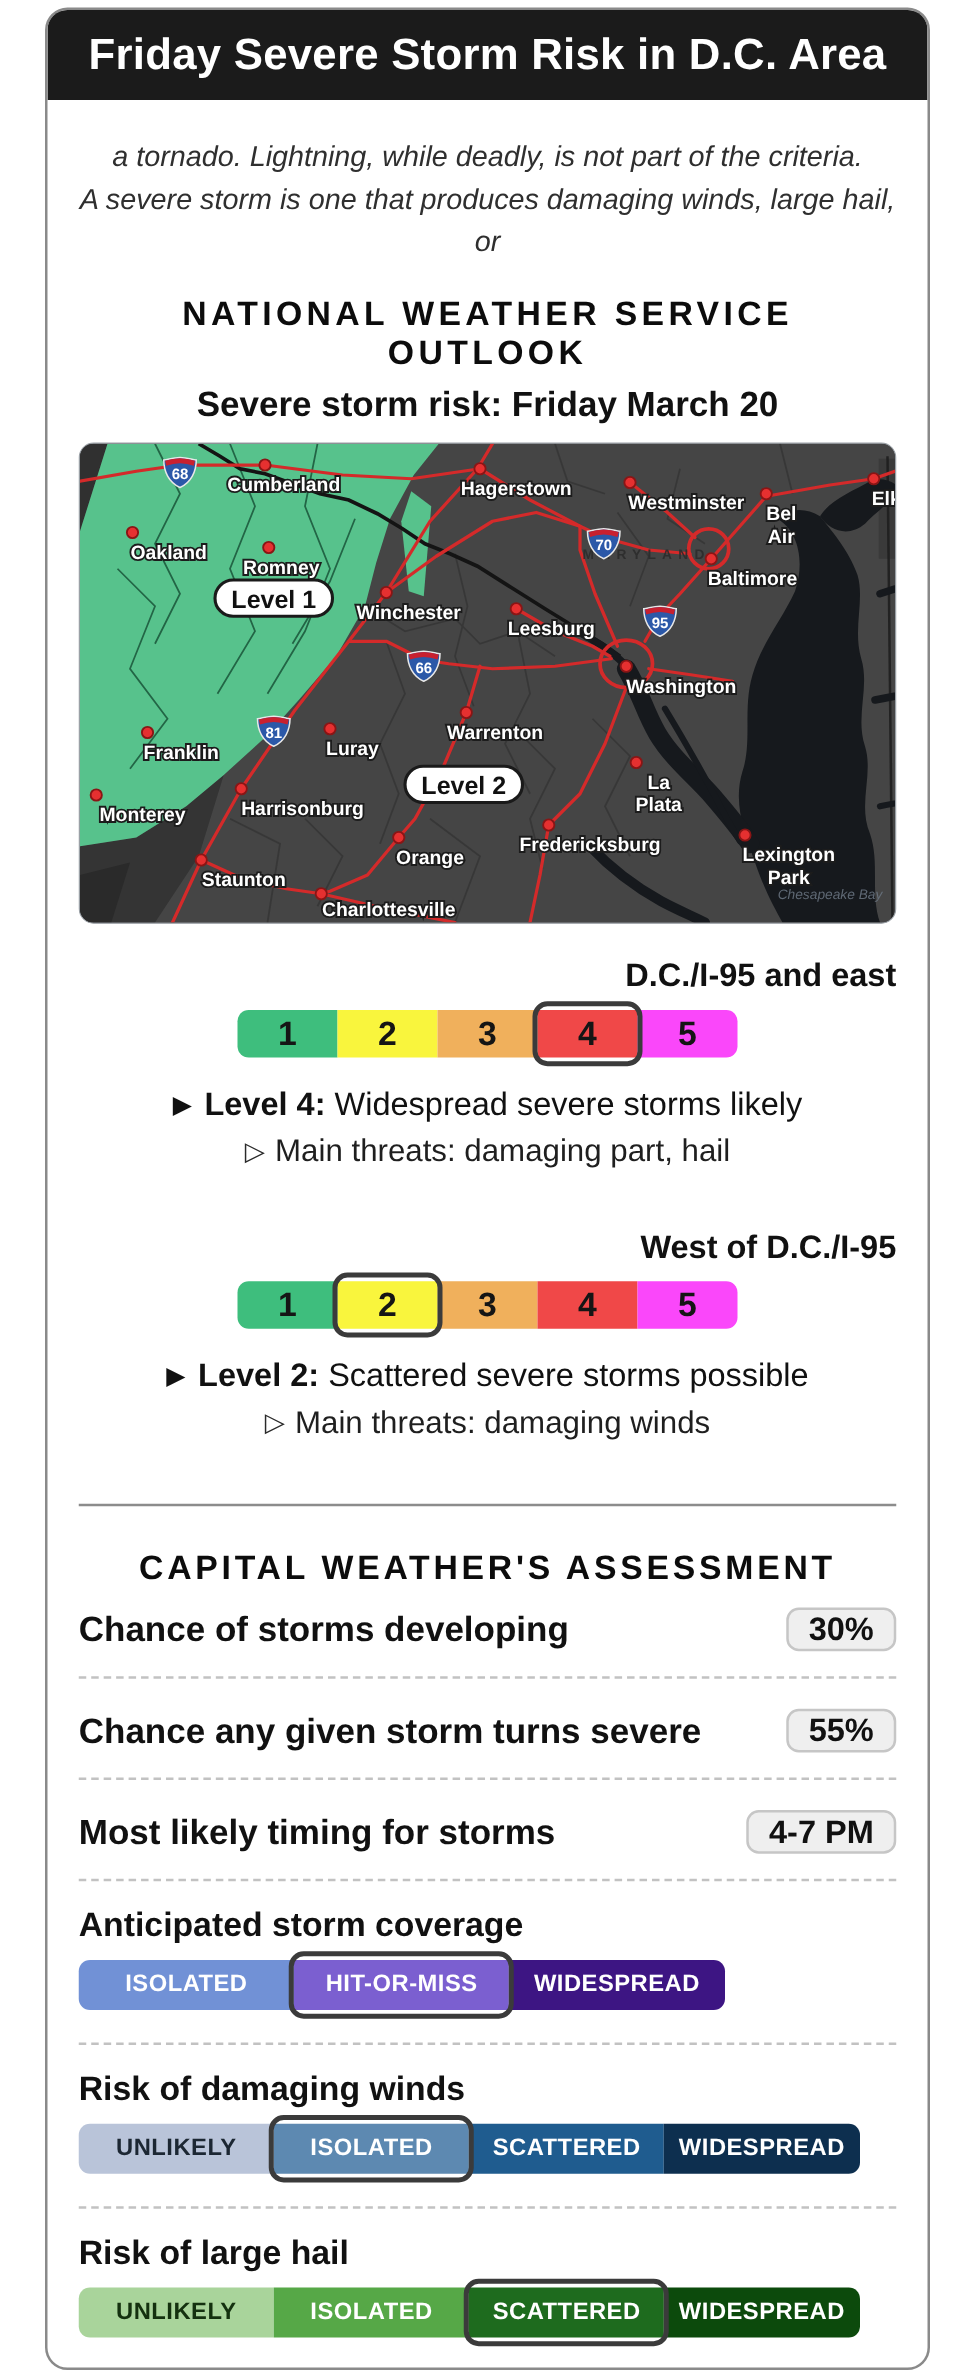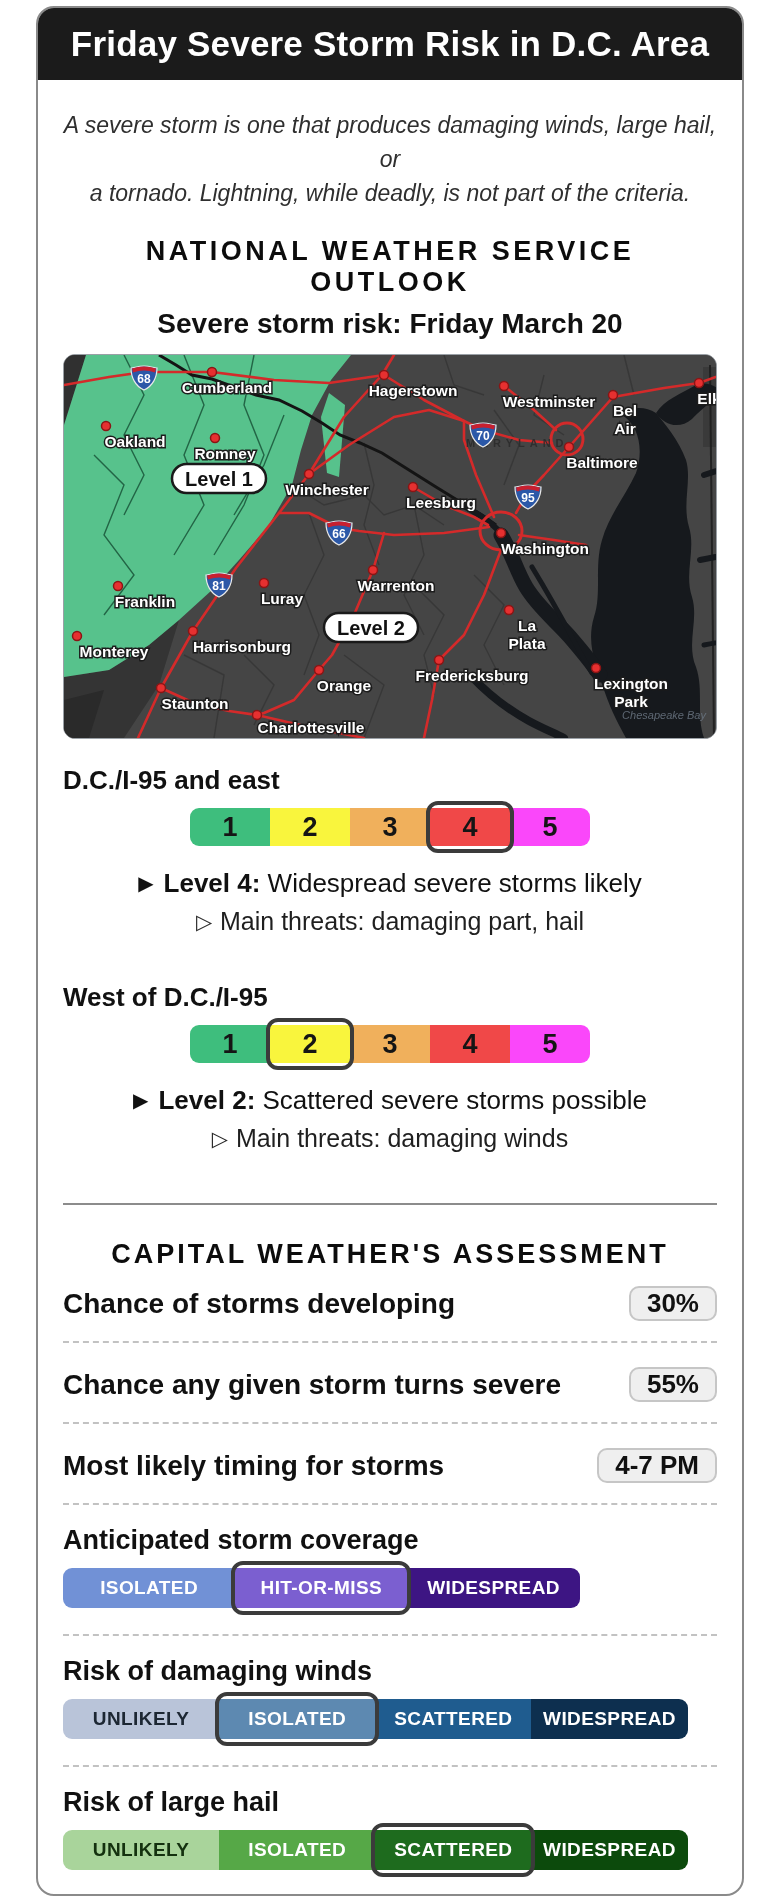--- a/index.html
+++ b/index.html
@@ -6,21 +6,21 @@
   .card{box-sizing:border-box;width:708px;height:1890px;margin:6px auto;border:2px solid #8a8a8a;border-radius:18px;overflow:hidden;background:#fff;}
   .hdr{background:#1b1b1b;height:72px;display:flex;align-items:center;justify-content:center;}
   .hdr .title{color:#fff;font-size:35px;font-weight:bold;letter-spacing:.2px;}
   .inner{padding:0 25px;}
   .intro{margin-top:28px;text-align:center;font-style:italic;color:#2f2f2f;font-size:23px;line-height:34px;}
   .nws-heading{margin-top:26px;text-align:center;font-size:27px;font-weight:bold;letter-spacing:3.5px;color:#0c0c0c;}
   .nws-sub{margin-top:10px;text-align:center;font-size:28px;font-weight:bold;color:#111;}
   .mapwrap{margin-top:14px;border:1px solid #9aa0a6;border-radius:12px;overflow:hidden;background:#454545;line-height:0;}
   .scale-section{margin-top:26px;}
   .scale-section + .scale-section{margin-top:46px;}
-  .region-title{text-align:left;font-size:26px;font-weight:bold;color:#111;}
+  .region-title{text-align:right;font-size:26px;font-weight:bold;color:#111;}
   .scale-bar{width:400px;height:38px;margin:12px auto 0;display:flex;}
   .scale-cell{flex:1;position:relative;display:flex;align-items:center;justify-content:center;font-size:27px;font-weight:bold;color:#151515;}
   .scale-cell:first-child{border-radius:9px 0 0 9px;}
   .scale-cell:last-child{border-radius:0 9px 9px 0;}
   .sel{z-index:2;}
   .sel::after{content:"";position:absolute;left:-4px;right:-4px;top:-7px;bottom:-7px;border:4px solid #3b3b3b;border-radius:12px;pointer-events:none;}
   .level-line{margin-top:22px;text-align:center;font-size:26px;color:#111;}
   .level-line .arrow{font-size:20px;margin-right:10px;position:relative;top:-2px;}
   .level-line b{font-weight:bold;}
   .threat-line{margin-top:8px;text-align:center;font-size:25px;color:#1f1f1f;}
@@ -42,22 +42,22 @@
 </head>
 <body>
 
 <div class="card">
   <div class="hdr">
     <div class="title">Friday Severe Storm Risk in D.C. Area</div>
   </div>
 
   <div class="inner">
     <div class="intro">
+      <div>a tornado. Lightning, while deadly, is not part of the criteria.</div>
       <div>A severe storm is one that produces damaging winds, large hail, or</div>
-      <div>a tornado. Lightning, while deadly, is not part of the criteria.</div>
     </div>
 
     <div class="nws-heading">NATIONAL WEATHER SERVICE OUTLOOK</div>
     <div class="nws-sub">Severe storm risk: Friday March 20</div>
 
     <div class="mapwrap">
       <svg id="riskmap" width="714" height="383" viewBox="0 0 714 383" xmlns="http://www.w3.org/2000/svg">
 
         <rect x="0" y="0" width="714" height="383" fill="#454545"></rect>
 

